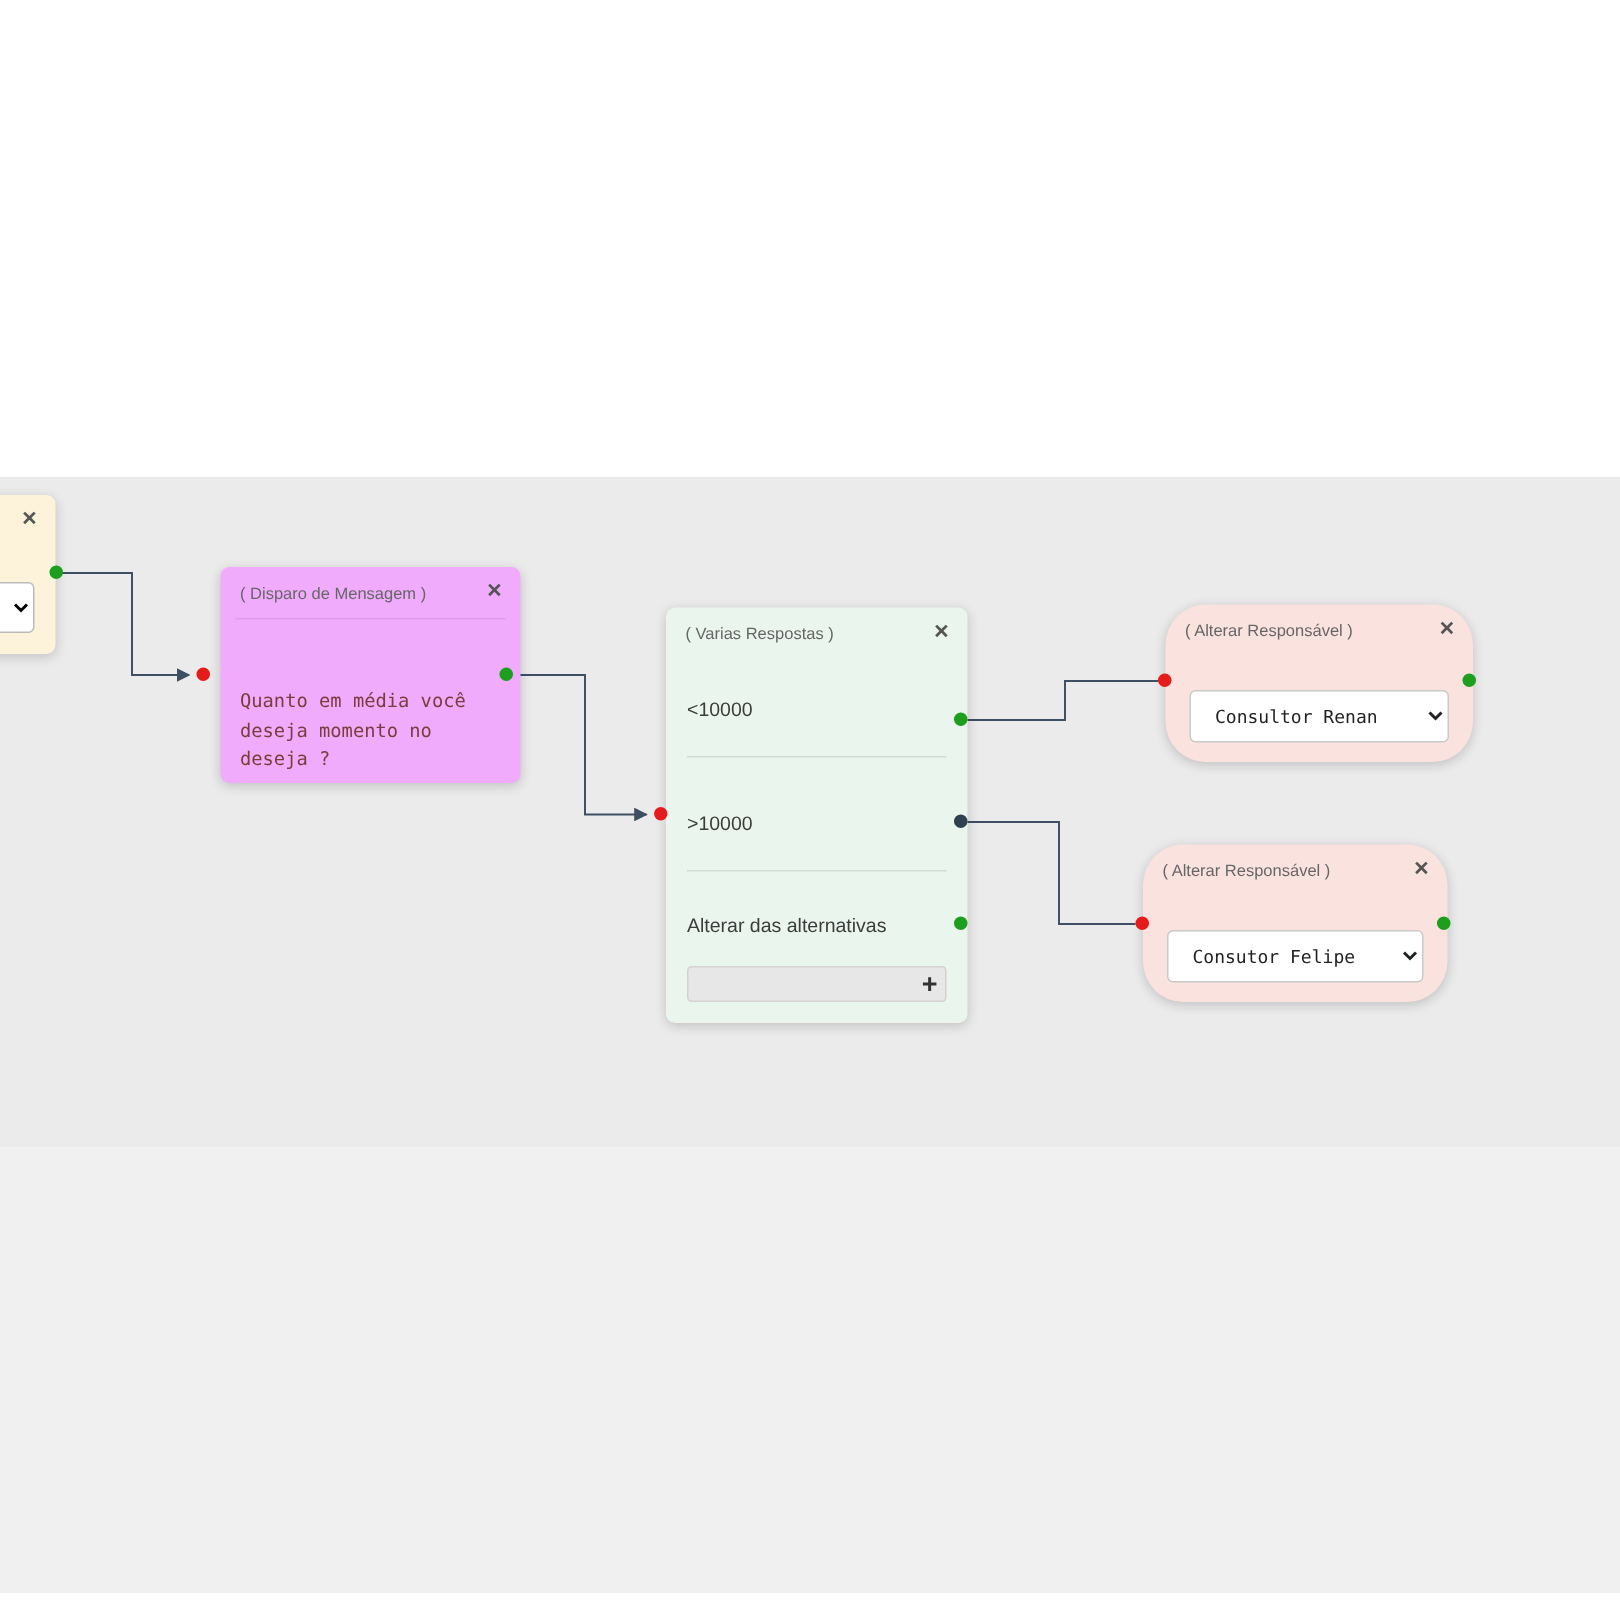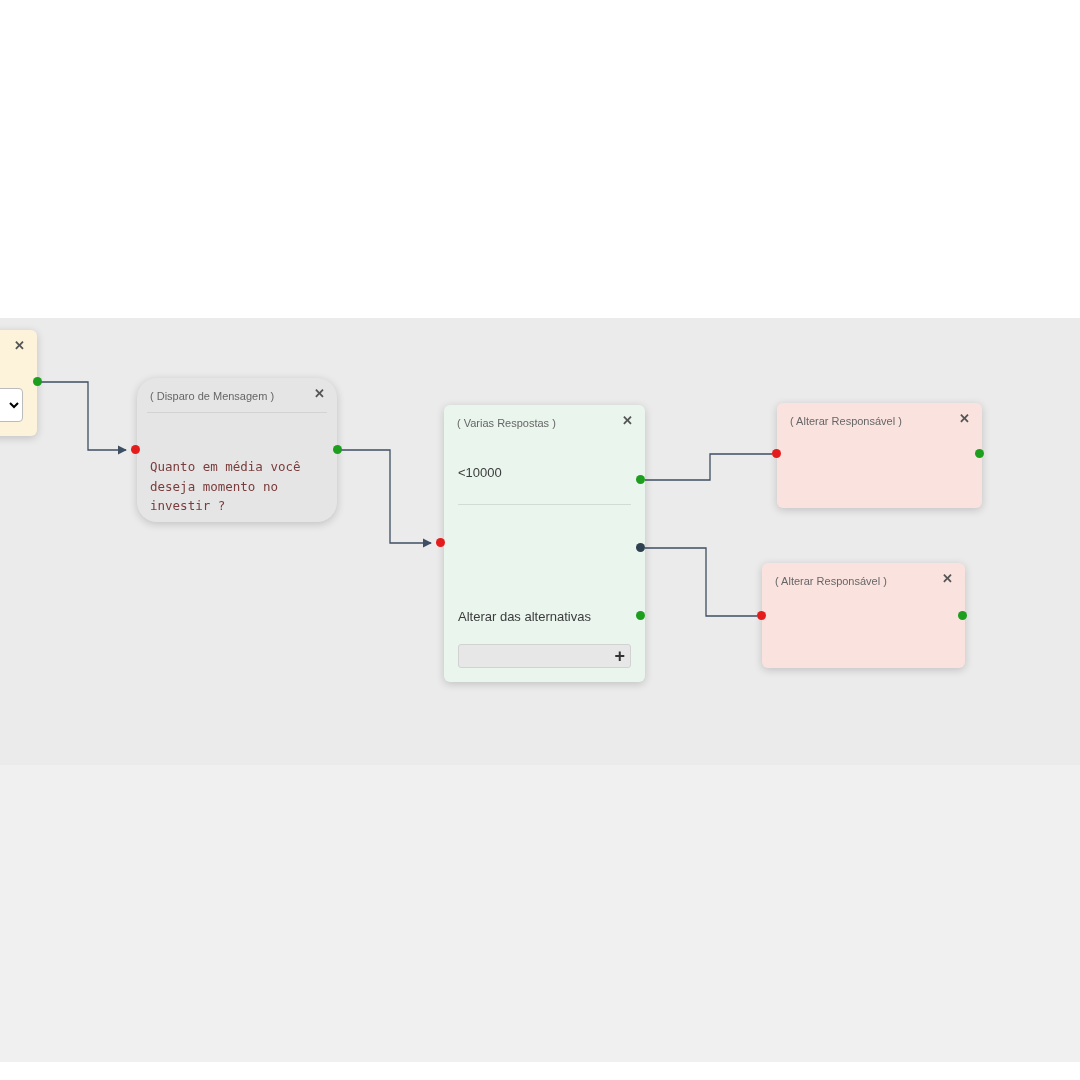--- a/index.html
+++ b/index.html
@@ -16,37 +16,37 @@
   .node-header { position: relative; height: 36px; }
   .node-title { position: absolute; left: 13px; top: 12px; font-size: 11px; color: #666; white-space: nowrap; }
   .close-btn { position: absolute; right: 12px; top: 9px; font-size: 13px; font-weight: bold; color: #555; cursor: pointer; line-height: 1; }
   .header-rule { position: absolute; left: 10px; right: 10px; top: 34px; border-bottom: 1px solid rgba(0,0,0,0.08); }
 
   
   #node-partial { left: -165px; top: 330px; width: 202px; height: 106px; background: #fcf3da; }
   #node-partial select { position: absolute; left: 4px; top: 58px; width: 184px; height: 34px; border: 1px solid #bbb; border-radius: 4px; background: #fff; font-family: "DejaVu Sans Mono", monospace; font-size: 12px; padding-left: 8px; }
 
   
-  #node-disparo { left: 137px; top: 378px; width: 200px; height: 144px; background: #e5e5e5; border-radius: 20px; }
+  #node-disparo { left: 147px; top: 378px; width: 200px; height: 144px; background: #f0abfc; }
   #node-disparo .message { position: absolute; left: 13px; top: 64px; font-family: "DejaVu Sans Mono", monospace; font-size: 12.5px; line-height: 19.5px; color: #7a3c3c; margin-top: 15px; }
 
   
   #node-varias { left: 444px; top: 405px; width: 201px; height: 277px; background: #e9f5ed; }
   #node-varias .opt-row { position: absolute; left: 0; width: 100%; height: 68px; }
   #node-varias .opt-label { position: absolute; left: 14px; top: 28px; font-size: 13px; color: #3c3c3c; white-space: nowrap; }
   #node-varias .opt-rule { position: absolute; left: 14px; right: 14px; bottom: 0; border-bottom: 1px solid rgba(0,0,0,0.10); }
   #opt-row-0 { top: 32px; }
   #opt-row-1 { top: 108px; }
   #opt-row-2 { top: 176px; }
   #node-varias .add-row { position: absolute; left: 14px; right: 14px; top: 239px; height: 24px; }
   #node-varias .add-input { width: 100%; height: 24px; background: #e7e7e7; border: 1px solid #d2d2d2; border-radius: 3px; }
   #node-varias .add-btn { position: absolute; right: 6px; top: 1px; font-size: 18px; font-weight: bold; color: #333; cursor: pointer; line-height: 22px; }
 
   
-  .alterar-node { background: #fae3df; }
+  .alterar-node { background: #fae3df; border-radius: 27px; }
   #node-alterar-top { left: 777px; top: 403px; width: 205px; height: 105px; }
   #node-alterar-bottom { left: 762px; top: 563px; width: 203px; height: 105px; }
   .alterar-node select { position: absolute; left: 16px; right: 16px; width: calc(100% - 32px); top: 57px; height: 35px; border: 1px solid #c9c9c9; border-radius: 4px; background: #fff; font-family: "DejaVu Sans Mono", monospace; font-size: 12px; color: #222; padding-left: 12px; }
 
   
   .dot { position: absolute; width: 9px; height: 9px; border-radius: 50%; cursor: crosshair; }
   .dot-green { background: #1e9e1e; }
   .dot-red { background: #e51c1c; }
   .dot-dark { background: #2f4050; }
 </style>
@@ -79,55 +79,65 @@
 
   <div id="node-disparo" class="node">
     <div class="node-header">
       <span class="node-title">( Disparo de Mensagem )</span>
       <span class="close-btn">✕</span>
       <div class="header-rule"></div>
     </div>
     <div class="message">
       <div>Quanto em média você</div>
       <div>deseja momento no</div>
-      <div>investir ?</div>
+      <div>deseja ?</div>
     </div>
   </div>
 
   <div id="node-varias" class="node">
     <div class="node-header">
       <span class="node-title">( Varias Respostas )</span>
       <span class="close-btn">✕</span>
     </div>
     <div id="opt-row-0" class="opt-row">
       <span class="opt-label">&lt;10000</span>
+      <div class="opt-rule"></div>
+    </div>
+    <div id="opt-row-1" class="opt-row">
+      <span class="opt-label">&gt;10000</span>
       <div class="opt-rule"></div>
     </div>
     <div id="opt-row-2" class="opt-row">
       <span class="opt-label">Alterar das alternativas</span>
       <div class="opt-rule"></div>
     </div>
     <div class="add-row">
       <input class="add-input" type="text" style="">
       <span class="add-btn">+</span>
     </div>
   </div>
 
   <div id="node-alterar-top" class="node alterar-node">
     <div class="node-header">
       <span class="node-title">( Alterar Responsável )</span>
       <span class="close-btn">✕</span>
     </div>
+    <select>
+      <option>Consultor Renan</option>
+    </select>
   </div>
 
   <div id="node-alterar-bottom" class="node alterar-node">
     <div class="node-header">
       <span class="node-title">( Alterar Responsável )</span>
       <span class="close-btn">✕</span>
     </div>
+    <select>
+      <option>Consutor Felipe</option>
+    </select>
   </div>
 
   <div class="dot dot-green" style="left:33px; top:377px;"></div>
   <div class="dot dot-red" style="left:131px; top:445px;"></div>
   <div class="dot dot-green" style="left:333px; top:445px;"></div>
   <div class="dot dot-red" style="left:436px; top:538px;"></div>
   <div class="dot dot-green" style="left:636px; top:475px;"></div>
   <div class="dot dot-dark" style="left:636px; top:543px;"></div>
   <div class="dot dot-green" style="left:636px; top:611px;"></div>
   <div class="dot dot-red" style="left:772px; top:449px;"></div>

